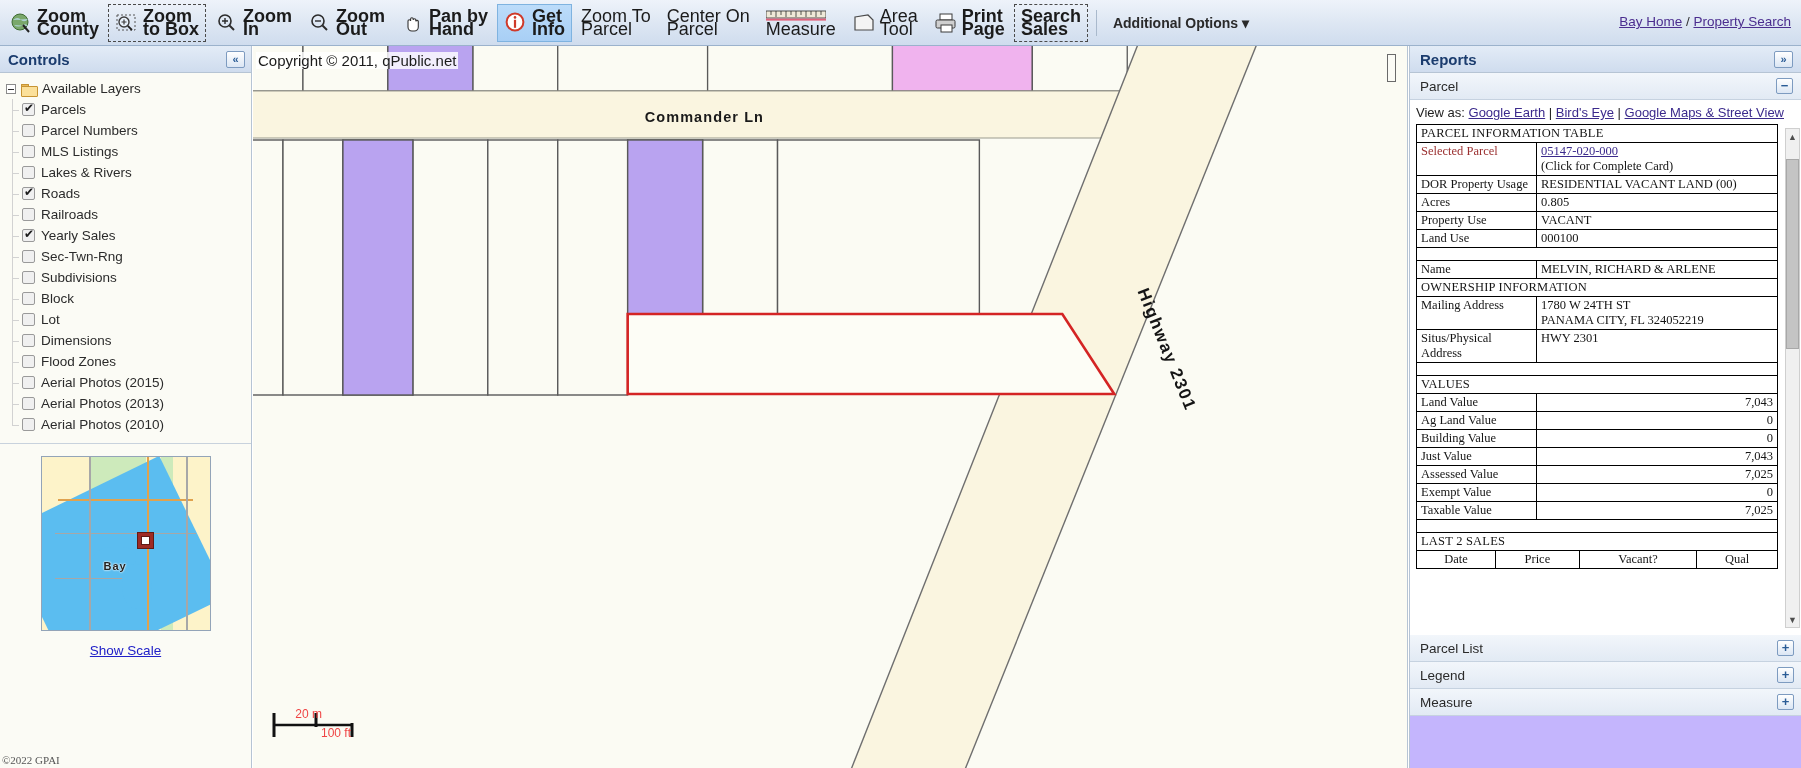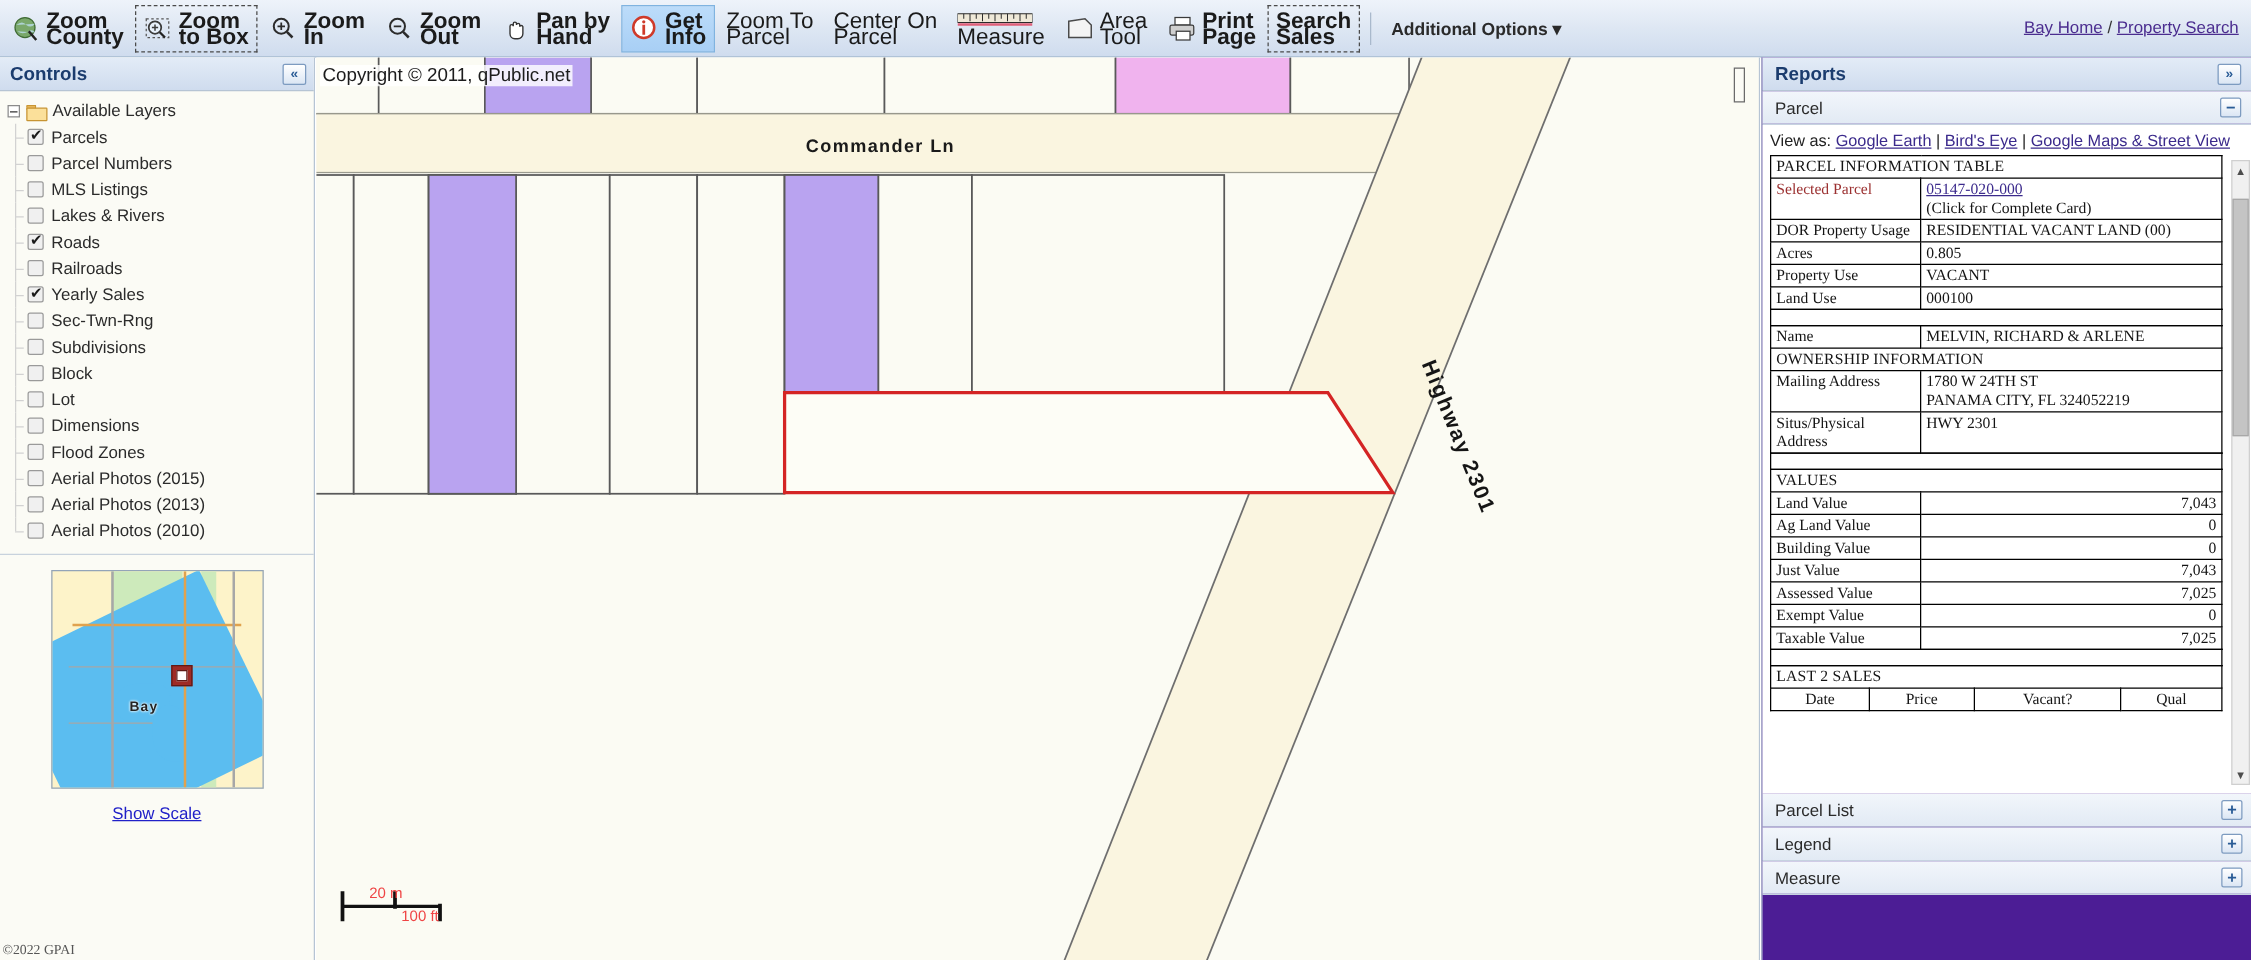--- a/index.html
+++ b/index.html
@@ -217,21 +217,21 @@
   }
   .sb-txt {
     font-size: 12px; color: #ef4444; text-align: right;
     font-family: Liberation Sans, sans-serif;
   }
 
   
   #right-panel {
     position: absolute; left: 1409px; top: 46px;
     width: 392px; height: 722px;
-    background: #4c1d95;
+    background: #c4b5fd;
     border-left: 1px solid #b6c4d4;
   }
   #reports-header {
     height: 27px;
     background: linear-gradient(to bottom,#e3ecf7,#cfdcee);
     border-bottom: 1px solid #b6c4d4;
     display: flex; align-items: center; justify-content: space-between;
     padding: 0 8px 0 10px;
   }
   #reports-title { font-size: 15px; font-weight: bold; color: #1b3c6e; }

